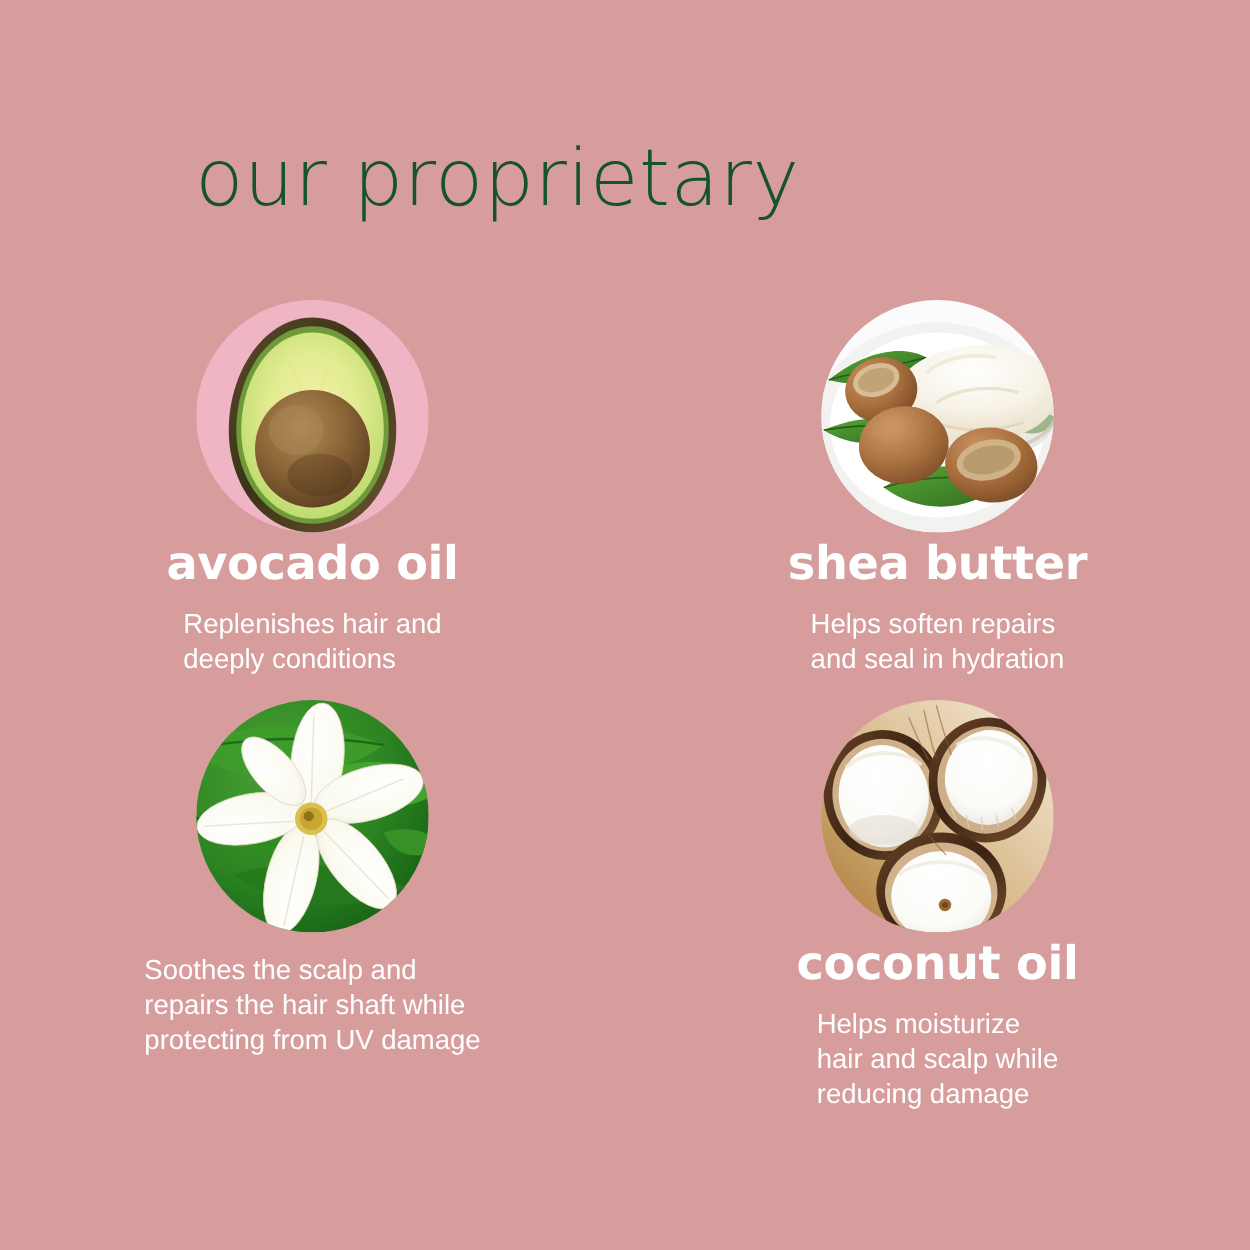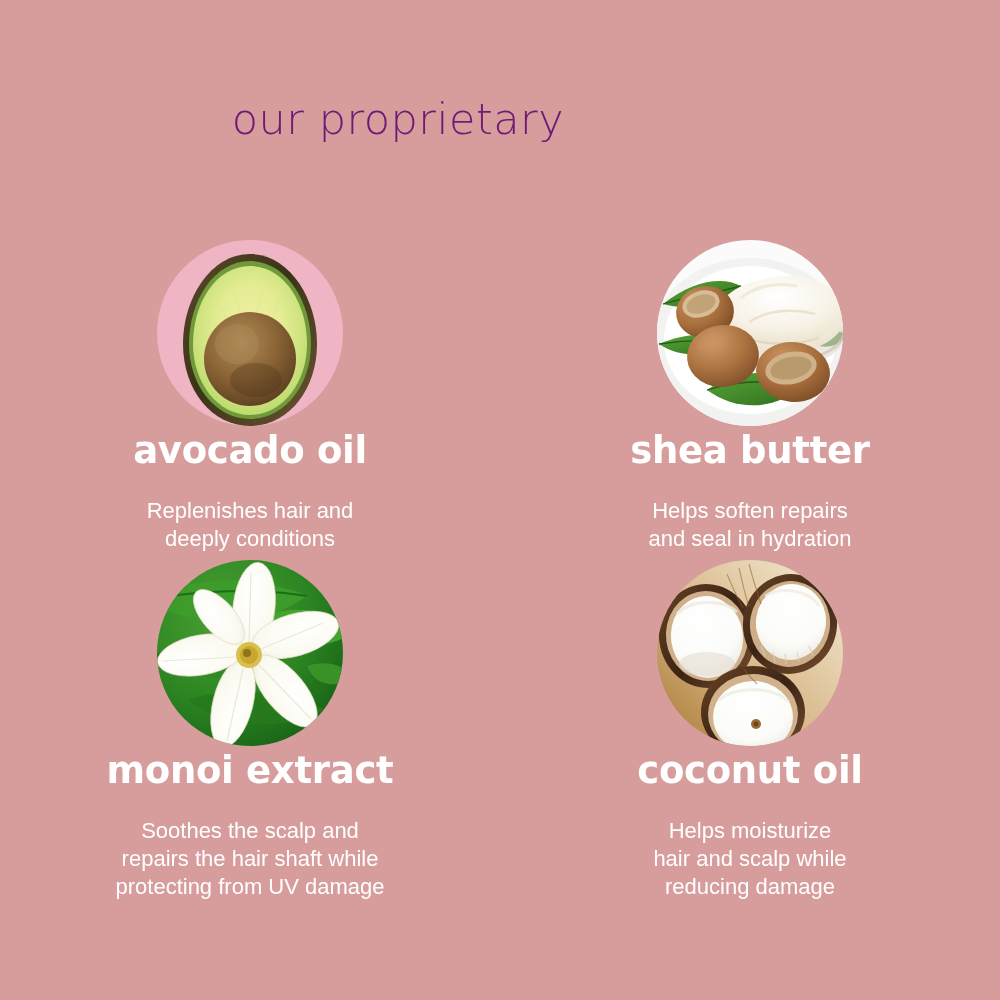--- a/index.html
+++ b/index.html
@@ -21,24 +21,24 @@
     box-sizing: border-box;
   }
 
   
   .page-title {
     position: absolute;
     top: 68px;
     left: 0;
     width: 796px;
     text-align: center;
-    color: #701a75;
+    color: #14532d;
     font-family: "DejaVu Sans", sans-serif;
     font-weight: 300;
-    font-size: 43px;
+    font-size: 63px;
     line-height: 1.04;
     letter-spacing: 0.5px;
   }
   .page-title .line {
     display: block;
   }
 
   
   .grid {
     position: absolute;
@@ -75,27 +75,27 @@
     margin-top: 6px;
     color: #ffffff;
     font-family: "DejaVu Sans", sans-serif;
     font-weight: bold;
     font-size: 37px;
     line-height: 1;
     letter-spacing: -0.3px;
     white-space: nowrap;
   }
   .card-desc {
-    margin-top: 28px;
+    margin-top: 16px;
     color: #ffffff;
     font-family: "Liberation Sans", sans-serif;
     font-weight: normal;
     font-size: 22px;
     line-height: 1.28;
-    text-align: center;
+    text-align: left;
     white-space: pre-line;
   }
   svg { display: block; }
 </style>
 </head>
 <body>
 
 <div id="page">
 
   <h1 class="page-title">
@@ -271,21 +271,20 @@
                 <path d="M-6 14 L-22 86"></path>
                 <path d="M-14 2 L-86 6"></path>
               </g>
               <circle cx="0" cy="0" r="13" fill="#d9c04e"></circle>
               <circle cx="0" cy="0" r="9" fill="#c8a62f"></circle>
               <circle cx="-2" cy="-2" r="4" fill="#8d7418"></circle>
             </g>
           </svg>
         </div>
       </div>
-      <div class="card-title">monoi extract</div>
       <div class="card-desc">Soothes the scalp and
 repairs the hair shaft while
 protecting from UV damage</div>
     </div>
 
     <div class="card">
       <div class="media">
         <div class="circle-clip">
           <svg width="186" height="186" viewBox="0 0 186 186">
             <defs>

